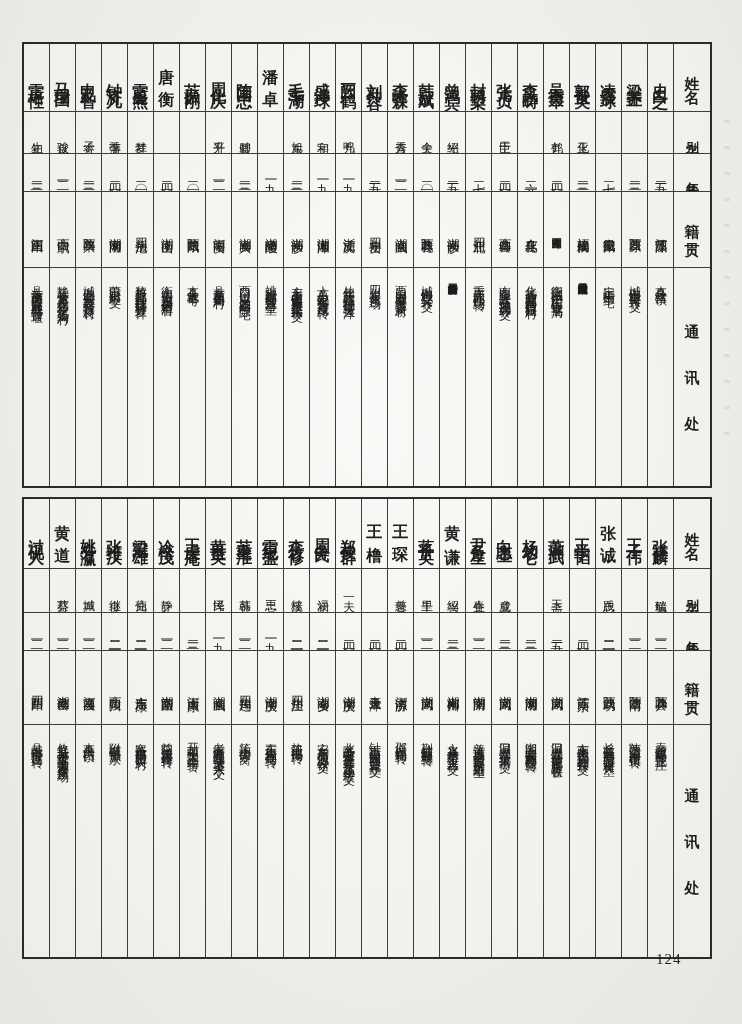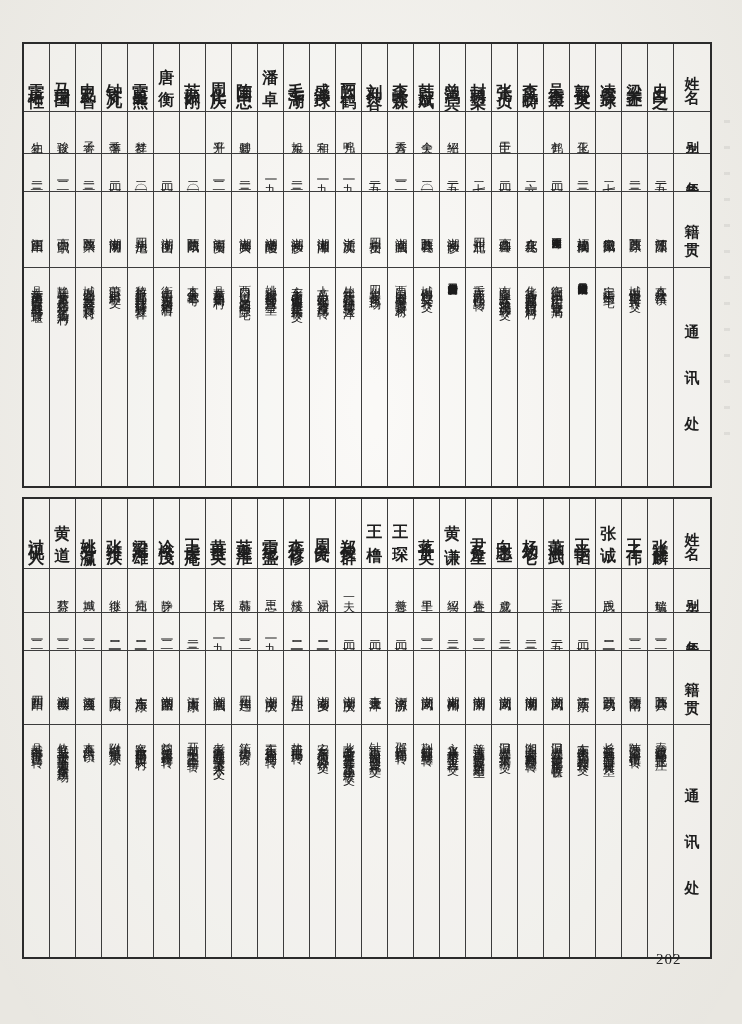--- a/index.html
+++ b/index.html
@@ -969,14 +969,14 @@
           <div class="cell h-native native-cell">
             <span class="vtext">四川酉阳</span>
           </div>
           <div class="cell h-addr addr-cell">
             <span class="vtext">县城中街徐世昌转</span>
           </div>
         </div>
       </div>
   </div>
   <div class="scan-smudge"></div>
-  <div class="page-number">202</div>
+  <div class="page-number">124</div>
 </div>
 
 </body></html>

